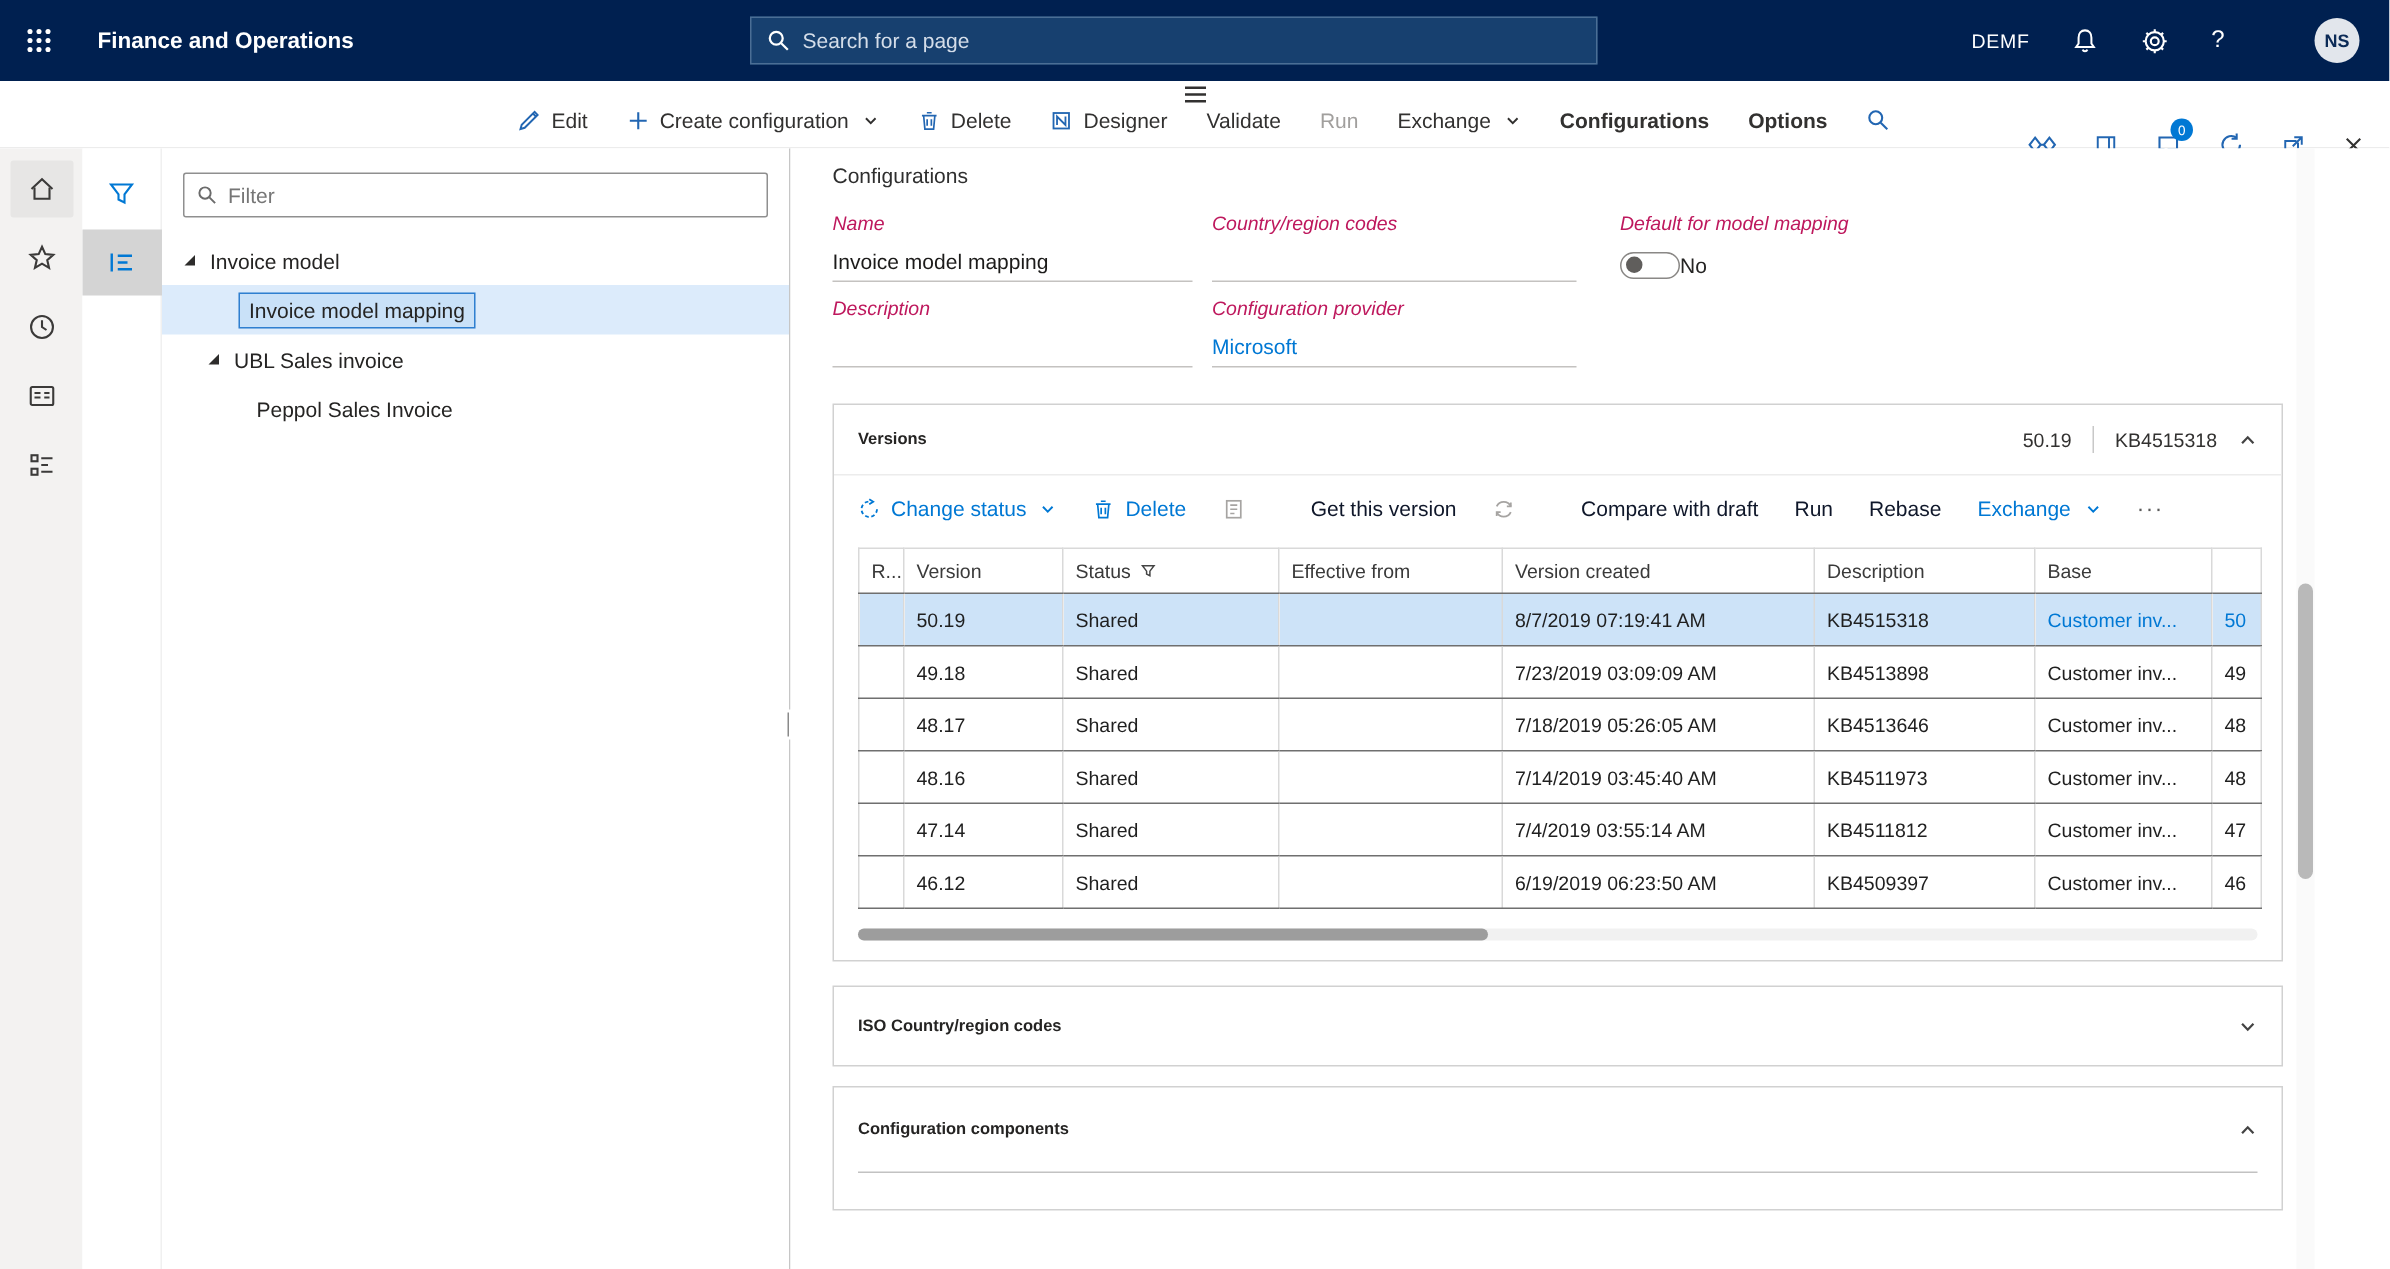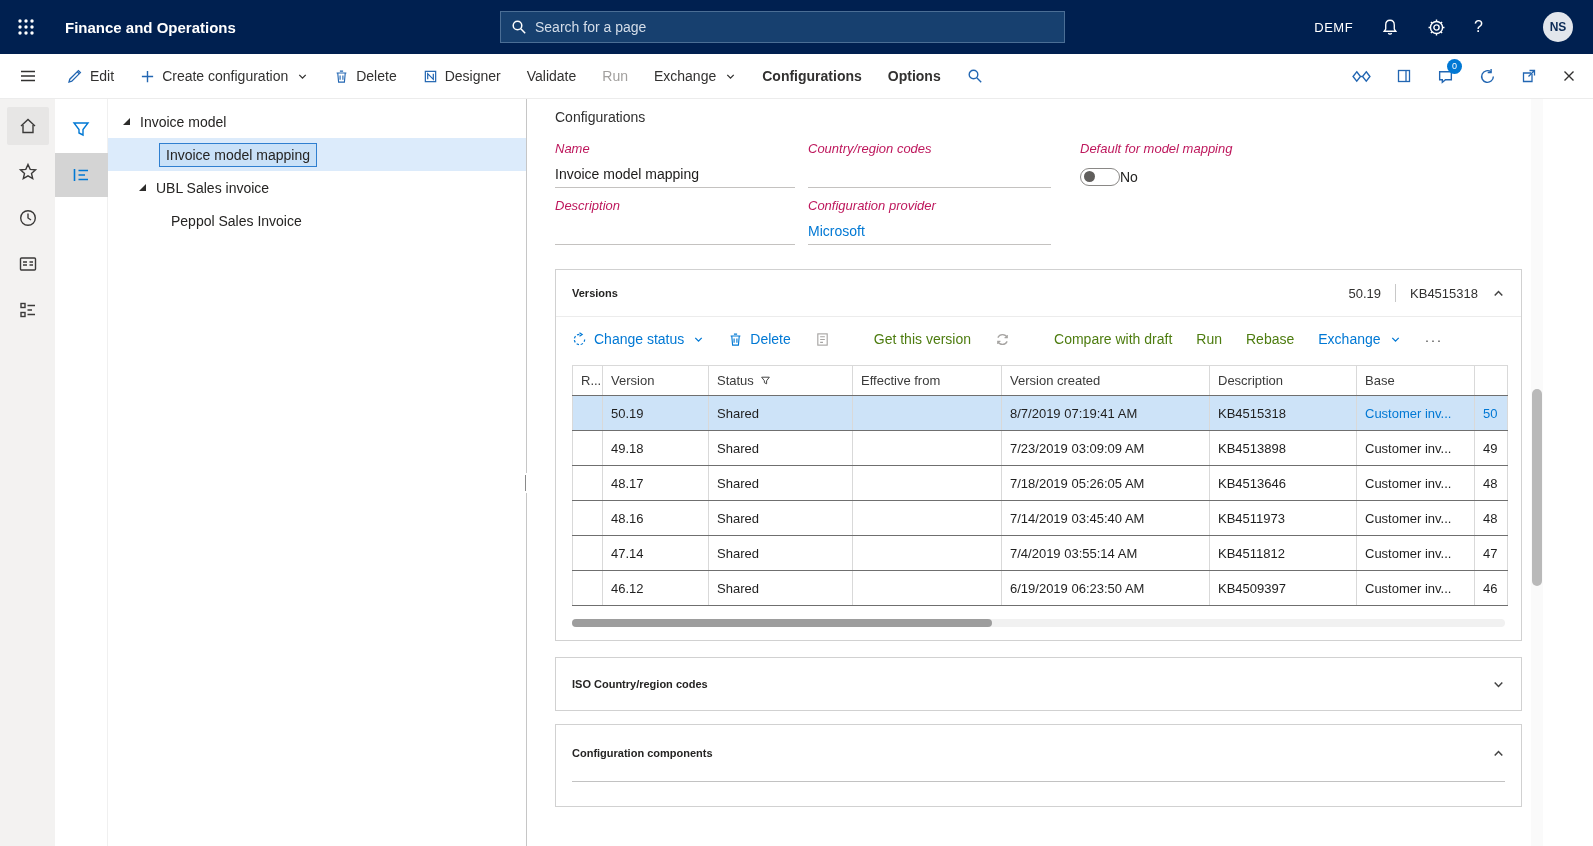--- a/index.html
+++ b/index.html
@@ -17,21 +17,21 @@
     font-family:inherit; }
   .top-search input::placeholder { color:#d4dde9; opacity:1; }
   .top-right { position:absolute; right:0; top:0; height:54px; display:flex; align-items:center; gap:28px; padding-right:20px; }
   .company { font-size:13px; letter-spacing:.5px; cursor:pointer; }
   .top-icon { cursor:pointer; display:flex; align-items:center; justify-content:center; }
   .help-glyph { font-size:16px; font-weight:400; }
   .avatar { width:30px; height:30px; border-radius:50%; background:#e2e6ec; color:#0b2a56; font-size:12px;
     font-weight:700; display:flex; align-items:center; justify-content:center; cursor:pointer;margin-left:32px; }
 
   
-  .actionbar { height:45px; background:#fff; border-bottom:1px solid #ececec; display:flex; align-items:center; }
+  .actionbar { height:45px; background:#fff; border-bottom:1px solid #ececec; display:flex; align-items:center;flex-direction:column; }
   .ab-menu { width:55px; display:flex; justify-content:center; cursor:pointer; }
   .ab-items { display:flex; align-items:center; gap:26px; margin-left:12px; font-size:14px; color:#323130; white-space:nowrap; }
   .ab-item { display:flex; align-items:center; gap:7px; cursor:pointer; }
   .ab-item.disabled { color:#a19f9d; cursor:default; }
   .ab-item.tab { font-weight:700; }
   .chev { margin-left:2px; }
   .ab-right { margin-left:auto; display:flex; align-items:center; gap:25px; padding-right:17px; }
   .ab-icon { position:relative; cursor:pointer; }
   .msg-badge { position:absolute; top:-9px; right:-8px; min-width:15px; height:15px; border-radius:8px;
     background:#0078d4; color:#fff; font-size:9px; display:flex; align-items:center; justify-content:center; padding:0 3px; }
@@ -81,21 +81,21 @@
   
   .card { width:967px; border:1px solid #d1d1d1; background:#fff; }
   .versions-card { margin-top:24px; }
   .card-head { height:47px; display:flex; align-items:center; padding:0 16px; }
   .card-title { font-weight:700; font-size:11px; color:#252423; }
   .head-right { margin-left:auto; display:flex; align-items:center; gap:14px; font-size:13px; color:#323130; }
   .vdivider { width:1px; height:18px; background:#c8c8c8; }
   .versions-card .card-head { border-bottom:1px solid #ececec; }
   .card-toolbar { height:44px; display:flex; align-items:center; padding:0 16px; gap:24px; font-size:14px; white-space:nowrap; }
   .tb-item { display:flex; align-items:center; gap:7px; color:#0078d4; cursor:pointer; }
-  .tb-item.disabled { color:#4d7c0f; cursor:default;gap:44px; }
+  .tb-item.disabled { color:#0f172a; cursor:default;gap:44px; }
   .tb-more { color:#5a5a5a; font-size:15px; letter-spacing:1px; cursor:pointer; }
 
   table.vtable { margin:4px 16px 0; border-collapse:collapse; width:935px; table-layout:fixed; }
   .vtable th { border:1px solid #d9d9d9; border-bottom:1px solid #6f6f6f; height:30px; text-align:left;
     padding:0 8px; font-weight:400; color:#3a3a3a; font-size:13px; overflow:hidden; white-space:nowrap; }
   .vtable td { border:1px solid #d9d9d9; border-bottom:1px solid #6f6f6f; height:35px; padding:0 8px;
     font-size:13px; color:#1f1f1f; overflow:hidden; white-space:nowrap; }
   .vtable tr.sel td { background:#cde3f8; }
   .vtable td.link { color:#0078d4; cursor:pointer; }
   .th-flex { display:flex; align-items:center; gap:6px; }
@@ -343,20 +343,29 @@
     <div class="pane-toggle">
       <span>
         <svg width="20" height="20" viewBox="0 0 20 20" fill="none" stroke="#0078d4" stroke-width="1.6">
           <path d="M3.5 4 V16 M7.5 5.5 H17 M7.5 10 H14 M7.5 14.5 H17"></path>
           </svg>
       </span>
     </div>
   </div>
 
   <div class="tree-panel">
+    <div class="filter-box">
+      <span style="color:#6b6b6b">
+        <svg width="14" height="14" viewBox="0 0 16 16" fill="none" stroke="currentColor" stroke-width="1.5">
+          <circle cx="6.5" cy="6.5" r="4.3"></circle>
+            <line x1="9.8" y1="9.8" x2="14.2" y2="14.2"></line>
+          </svg>
+      </span>
+      <input placeholder="Filter" style="">
+    </div>
     <div class="tree">
       <div class="tree-row lvl0">
         <span class="twistie"></span>
         <span>Invoice model</span>
       </div>
       <div class="tree-row sel">
         <span class="sel-box">Invoice model mapping</span>
       </div>
       <div class="tree-row ubl">
         <span class="twistie"></span>

